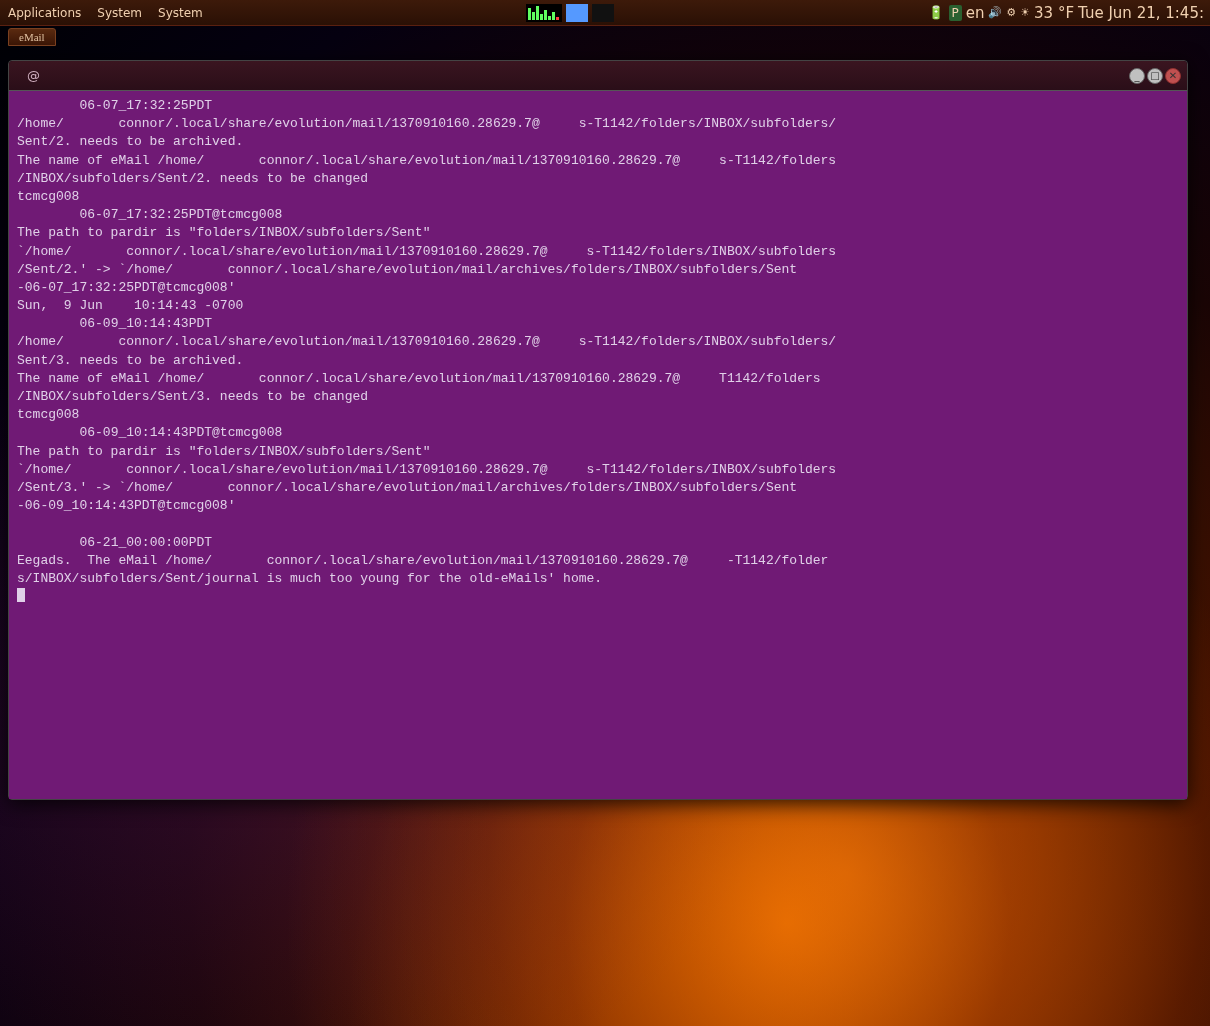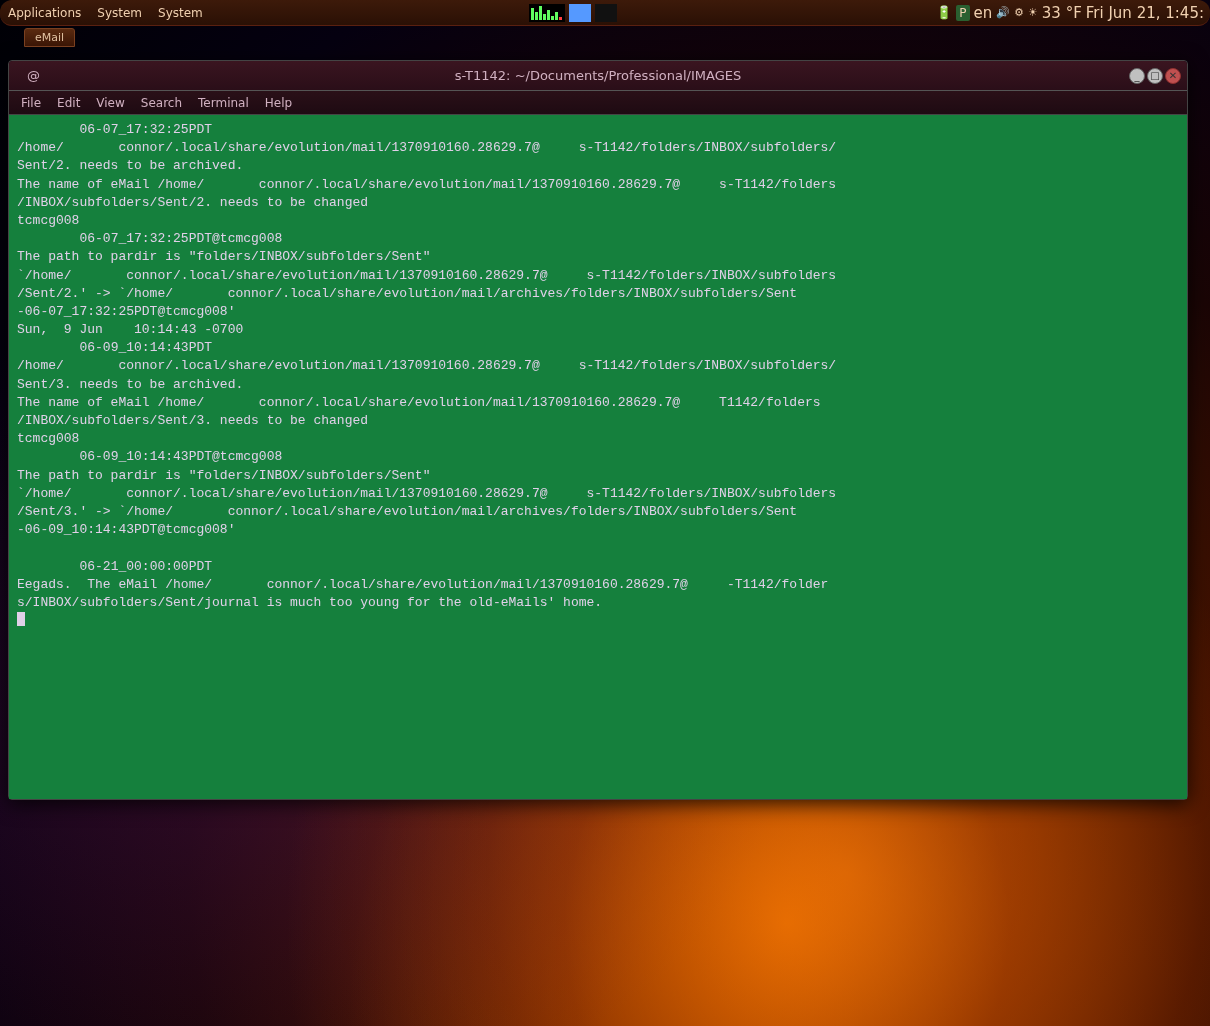--- a/index.html
+++ b/index.html
@@ -34,21 +34,20 @@
     .top-panel {
       position: absolute;
       top: 0; left: 0;
       width: 100%;
       height: 26px;
       background: linear-gradient(to bottom, #3d1a0a 0%, #2a1005 100%);
       border-bottom: 1px solid #5a2010;
       display: flex;
       align-items: center;
       z-index: 100;
-      border-radius: 12px;
     }
     .panel-left {
       display: flex;
       align-items: center;
       gap: 0;
     }
     .panel-menu-item {
       color: #f0d0b0;
       font-size: 12px;
       padding: 3px 8px;
@@ -90,26 +89,27 @@
     .panel-right-item {
       color: #f0d0b0;
       font-size: 15px;
       white-space: nowrap;
     }
 
     
     .taskbar-area {
       position: absolute;
       top: 26px;
-      left: 16px;
+      left: 0;
       width: 200px;
       height: 22px;
       z-index: 99;
       display: flex;
       align-items: center;
+      font-family: Liberation Serif, serif;
     }
     .email-tab {
       background: linear-gradient(to bottom, #5a2a10 0%, #3a1505 100%);
       border: 1px solid #7a4020;
       border-radius: 3px 3px 0 0;
       padding: 2px 10px;
       color: #e0c0a0;
       font-size: 11px;
       cursor: pointer;
       margin-left: 8px;
@@ -190,21 +190,21 @@
     .term-menu-item {
       color: #d0b0c0;
       font-size: 12px;
       padding: 2px 8px;
       cursor: pointer;
     }
 
     
     .terminal-content {
       flex: 1;
-      background: #15803d;
+      background: #701a75;
       padding: 6px 8px;
       overflow-y: auto;
       font-family: 'Courier New', Courier, monospace;
       font-size: 13px;
       line-height: 1.4;
       color: #e0d0e8;
     }
     .terminal-content pre {
       white-space: pre-wrap;
       word-break: break-all;
@@ -263,48 +263,39 @@
     <span style="color:#f0d0b0;font-size:12px;background:#2a6030;padding:1px 3px;border-radius:2px;">P</span>
 
     <span class="panel-right-item">en</span>
 
     <span style="color:#f0d0b0;font-size:11px;">🔊</span>
 
     <span style="color:#f0d0b0;font-size:11px;">⚙</span>
 
     <span style="color:#f0d0b0;font-size:11px;">☀</span>
     <span class="panel-right-item">33 °F</span>
-    <span class="panel-right-item">Fri Jun 21, 1:45:</span>
+    <span class="panel-right-item">Tue Jun 21, 1:45:</span>
   </div>
 </div>
 
 <div class="taskbar-area">
   <div class="email-tab">eMail</div>
 </div>
 
 <div class="terminal-window">
 
   <div class="terminal-titlebar">
     <span class="titlebar-at">@</span>
-    <span class="titlebar-title">s-T1142: ~/Documents/Professional/IMAGES</span>
     <div class="titlebar-controls">
       <div class="titlebar-btn btn-minimize">_</div>
       <div class="titlebar-btn btn-maximize">□</div>
       <div class="titlebar-btn btn-close">✕</div>
     </div>
   </div>
 
-  <div class="terminal-menubar">
-    <div class="term-menu-item">File</div>
-    <div class="term-menu-item">Edit</div>
-    <div class="term-menu-item">View</div>
-    <div class="term-menu-item">Search</div>
-    <div class="term-menu-item">Terminal</div>
-    <div class="term-menu-item">Help</div>
-  </div>
 
   <div class="terminal-content">
     <pre>        06-07_17:32:25PDT
 /home/       connor/.local/share/evolution/mail/1370910160.28629.7@     s-T1142/folders/INBOX/subfolders/
 Sent/2. needs to be archived.
 The name of eMail /home/       connor/.local/share/evolution/mail/1370910160.28629.7@     s-T1142/folders
 /INBOX/subfolders/Sent/2. needs to be changed
 tcmcg008
         06-07_17:32:25PDT@tcmcg008
 The path to pardir is "folders/INBOX/subfolders/Sent"

